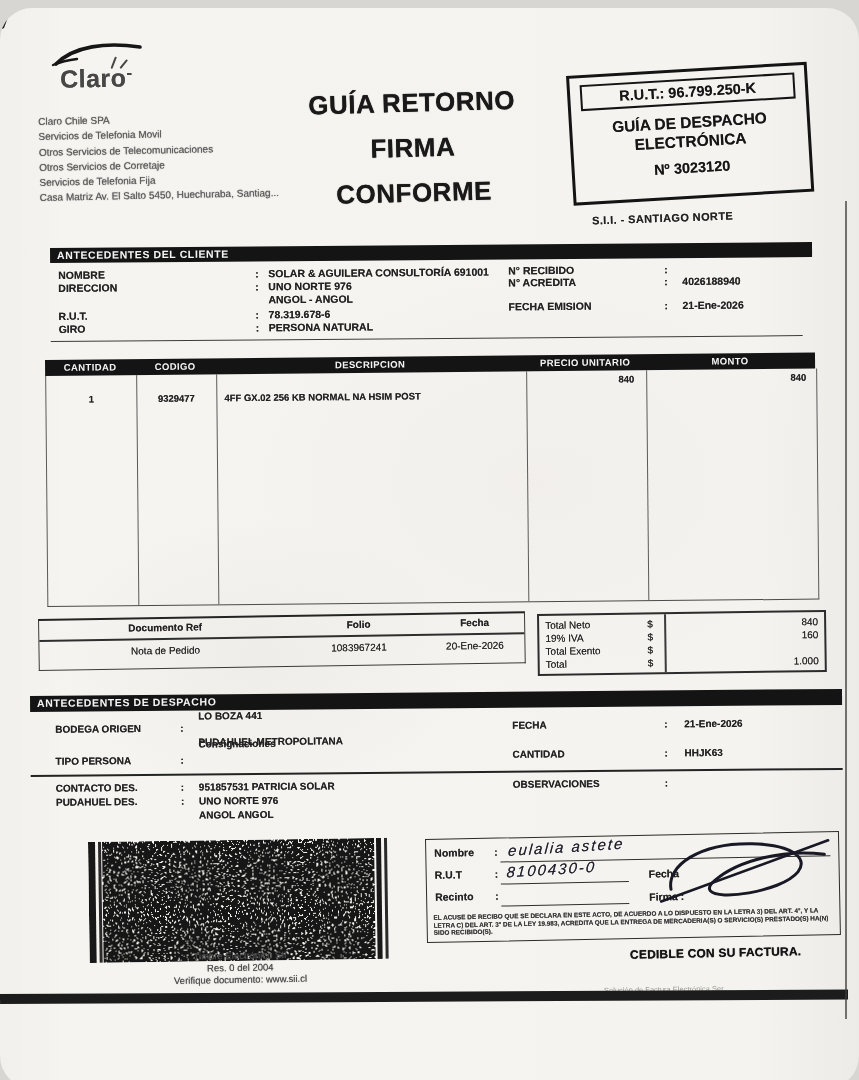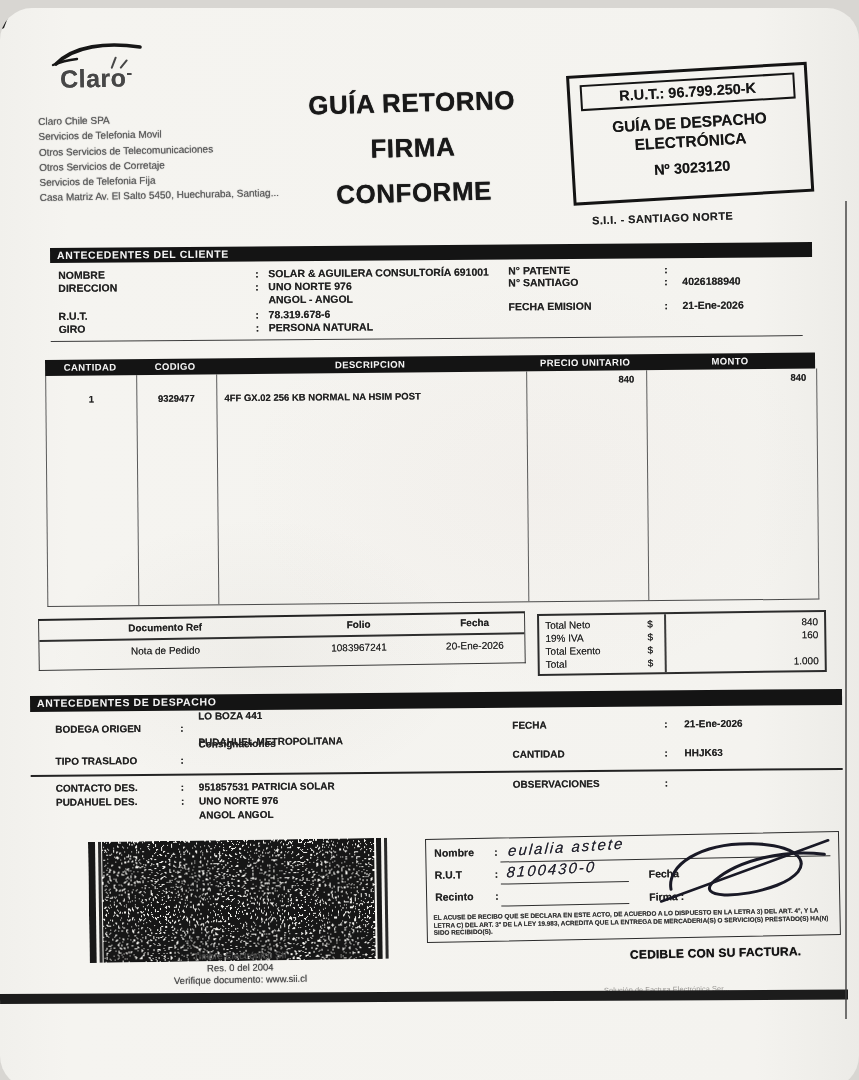--- a/index.html
+++ b/index.html
@@ -128,24 +128,24 @@
     <span class="line" style="left:205px;top:34px">:</span>
     <span class="line" style="left:218px;top:34px">UNO NORTE 976</span>
     <span class="line" style="left:218px;top:47px">ANGOL - ANGOL</span>
     <span class="line" style="left:8px;top:62px">R.U.T.</span>
     <span class="line" style="left:205px;top:62px">:</span>
     <span class="line" style="left:218px;top:62px">78.319.678-6</span>
     <span class="line" style="left:8px;top:75px">GIRO</span>
     <span class="line" style="left:205px;top:75px">:</span>
     <span class="line" style="left:218px;top:75px">PERSONA NATURAL</span>
 
-    <span class="line" style="left:458px;top:20px">N° PATENTE</span>
+    <span class="line" style="left:458px;top:20px">N° RECIBIDO</span>
     <span class="line" style="left:614px;top:20px">:</span>
     <span class="line" style="left:632px;top:20px"></span>
-    <span class="line" style="left:458px;top:32px">N° SANTIAGO</span>
+    <span class="line" style="left:458px;top:32px">N° ACREDITA</span>
     <span class="line" style="left:614px;top:32px">:</span>
     <span class="line" style="left:632px;top:32px">4026188940</span>
     <span class="line" style="left:458px;top:56px">FECHA EMISION</span>
     <span class="line" style="left:614px;top:56px">:</span>
     <span class="line" style="left:632px;top:56px">21-Ene-2026</span>
     <div class="client-rule"></div>
   </div>
 
   <div class="abs items scan">
     <div class="sec-bar" style="height:16px"></div>
@@ -200,21 +200,21 @@
       <span class="tv">1.000</span>
     </div>
   </div>
 
   <div class="abs dispatch scan">
     <div class="sec-bar" style="height:16px">ANTECEDENTES DE DESPACHO</div>
     <span class="line" style="left:25px;top:28px">BODEGA ORIGEN</span>
     <span class="line" style="left:150px;top:28px">:</span>
     <span class="line" style="left:168px;top:16px">LO BOZA 441</span>
     <span class="line" style="left:168px;top:42px">PUDAHUEL  METROPOLITANA</span>
-    <span class="line" style="left:25px;top:60px">TIPO TRASLADO</span>
+    <span class="line" style="left:25px;top:60px">TIPO PERSONA</span>
     <span class="line" style="left:150px;top:60px">:</span>
     <span class="line" style="left:168px;top:44px">Consignaciones</span>
     <span class="line" style="left:482px;top:28px">FECHA</span>
     <span class="line" style="left:634px;top:28px">:</span>
     <span class="line" style="left:654px;top:28px">21-Ene-2026</span>
     <span class="line" style="left:482px;top:57px">CANTIDAD</span>
     <span class="line" style="left:634px;top:57px">:</span>
     <span class="line" style="left:654px;top:57px">HHJK63</span>
     <div class="disp-rule"></div>
     <span class="line" style="left:25px;top:87px">CONTACTO DES.</span>

